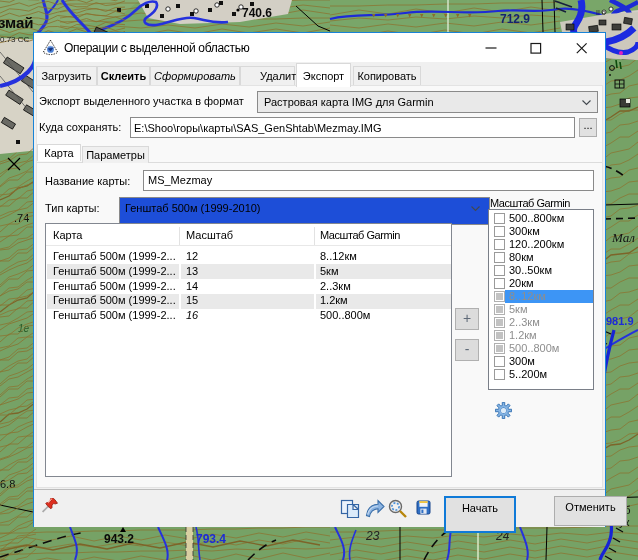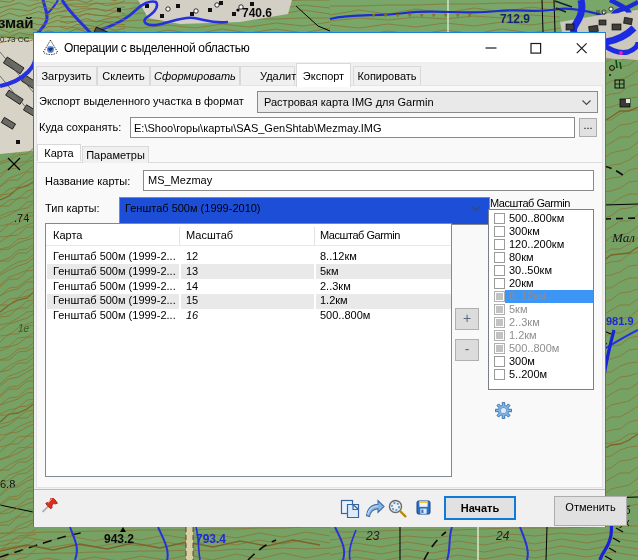--- a/index.html
+++ b/index.html
@@ -374,21 +374,21 @@
         <path d="M9.5 15h11" stroke="#1a1a1a" stroke-width="1.2" fill="none"></path>
       </svg>
     <svg class="abs" style="left:487px;top:0" width="30" height="29">
         <rect x="10" y="10.5" width="9.6" height="9.6" fill="none" stroke="#1a1a1a" stroke-width="1.2"></rect>
       </svg>
     <svg class="abs" style="left:533px;top:0" width="30" height="29">
         <path d="M9.8 10.3l9.8 9.8M19.6 10.3l-9.8 9.8" stroke="#1a1a1a" stroke-width="1.2" fill="none"></path>
       </svg>
   </div>
   <div class="tab" style="left:2px;width:61px;">Загрузить</div>
-  <div class="tab" style="left:63px;width:53px;">Склеить</div>
+  <div class="tab" style="left:63px;width:53px;font-weight:bold;">Склеить</div>
   <div class="tab" style="left:116px;width:90px;font-style:italic;">Сформировать</div>
   <div class="tab" style="left:206px;width:55px;padding-left:19px;">Удалить</div>
   <div class="tab act" style="left:262px;width:55px;">Экспорт</div>
   <div class="tab" style="left:319px;width:68px;">Копировать</div>
   <div class="sheet"></div>
   <div class="lbl" style="left:5px;top:62px;">Экспорт выделенного участка в формат</div>
   <div class="combo" style="left:223px;top:58px;width:341px;height:22px;padding:4px 0 0 6px;">Растровая карта IMG для Garmin<svg class="chev" viewBox="0 0 9 6">
         <path d="M0.5,0.5 L4.5,4.5 L8.5,0.5" fill="none" stroke="#43494f" stroke-width="1.1"></path>
       </svg></div>
   <div class="lbl" style="left:5px;top:88px;">Куда сохранять:</div>
@@ -517,15 +517,15 @@
     <circle cx="8.5" cy="8.5" r="3.6" fill="none" stroke="#4a90d9" stroke-width="1.6" stroke-dasharray="2 1.6"></circle>
     <path d="M13 13 L19 19" stroke="#b8860b" stroke-width="2.4"></path>
   </svg>
   <svg class="abs" style="left:382px;top:467px" width="15" height="15" viewBox="0 0 15 15">
     <path d="M1 2.5 Q1 1 2.5 1 L12.5 1 Q14 1 14 2.5 L14 12.5 Q14 14 12.5 14 L2.5 14 Q1 14 1 12.5 Z" fill="#2f6fc4" stroke="#17448c" stroke-width="1"></path>
     <rect x="3.4" y="1.2" width="8.2" height="5.6" fill="#f2f4f7"></rect>
     <rect x="3.4" y="1.2" width="8.2" height="1.7" fill="#f0c02f"></rect>
     <rect x="4.4" y="8.6" width="6.2" height="5.2" fill="#e4e9f2"></rect>
     <rect x="5.4" y="9.6" width="2" height="3.4" fill="#2f6fc4"></rect>
   </svg>
-  <div class="btn def" style="left:410px;top:463px;width:72px;height:24px;line-height:20px;font-weight:bold;">Начать</div>
+  <div class="btn def" style="left:410px;top:463px;width:72px;height:37px;line-height:20px;">Начать</div>
   <div class="btn" style="left:520px;top:463px;width:73px;height:30px;line-height:21px;">Отменить</div>
 </div>
 
 </body></html>

